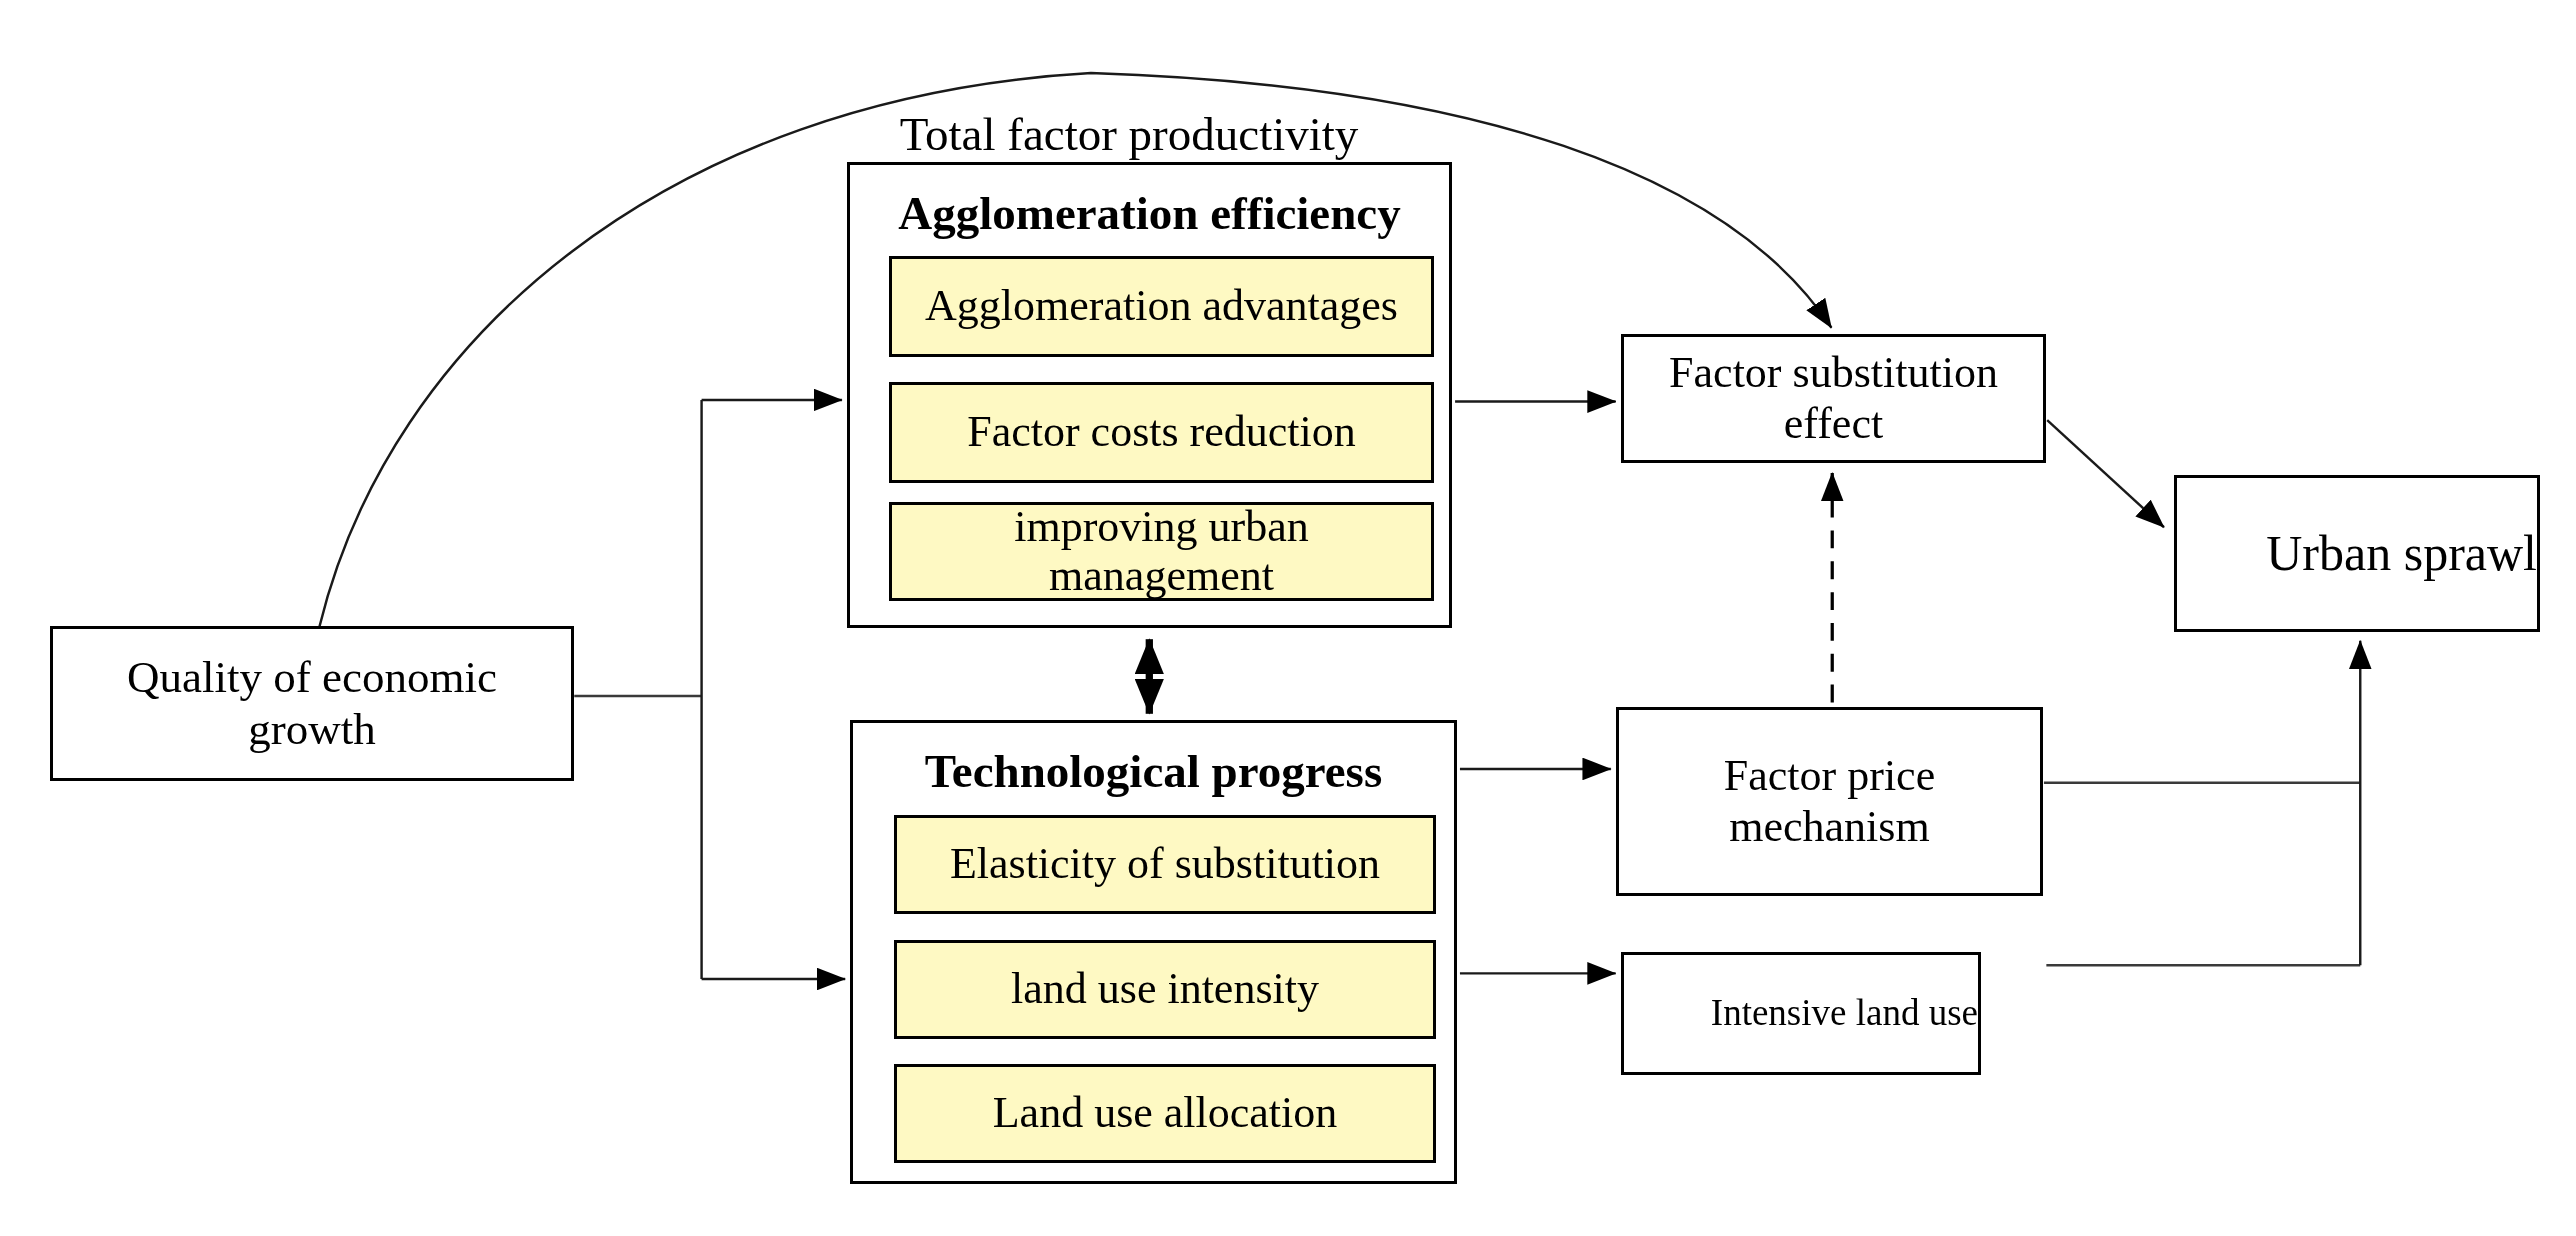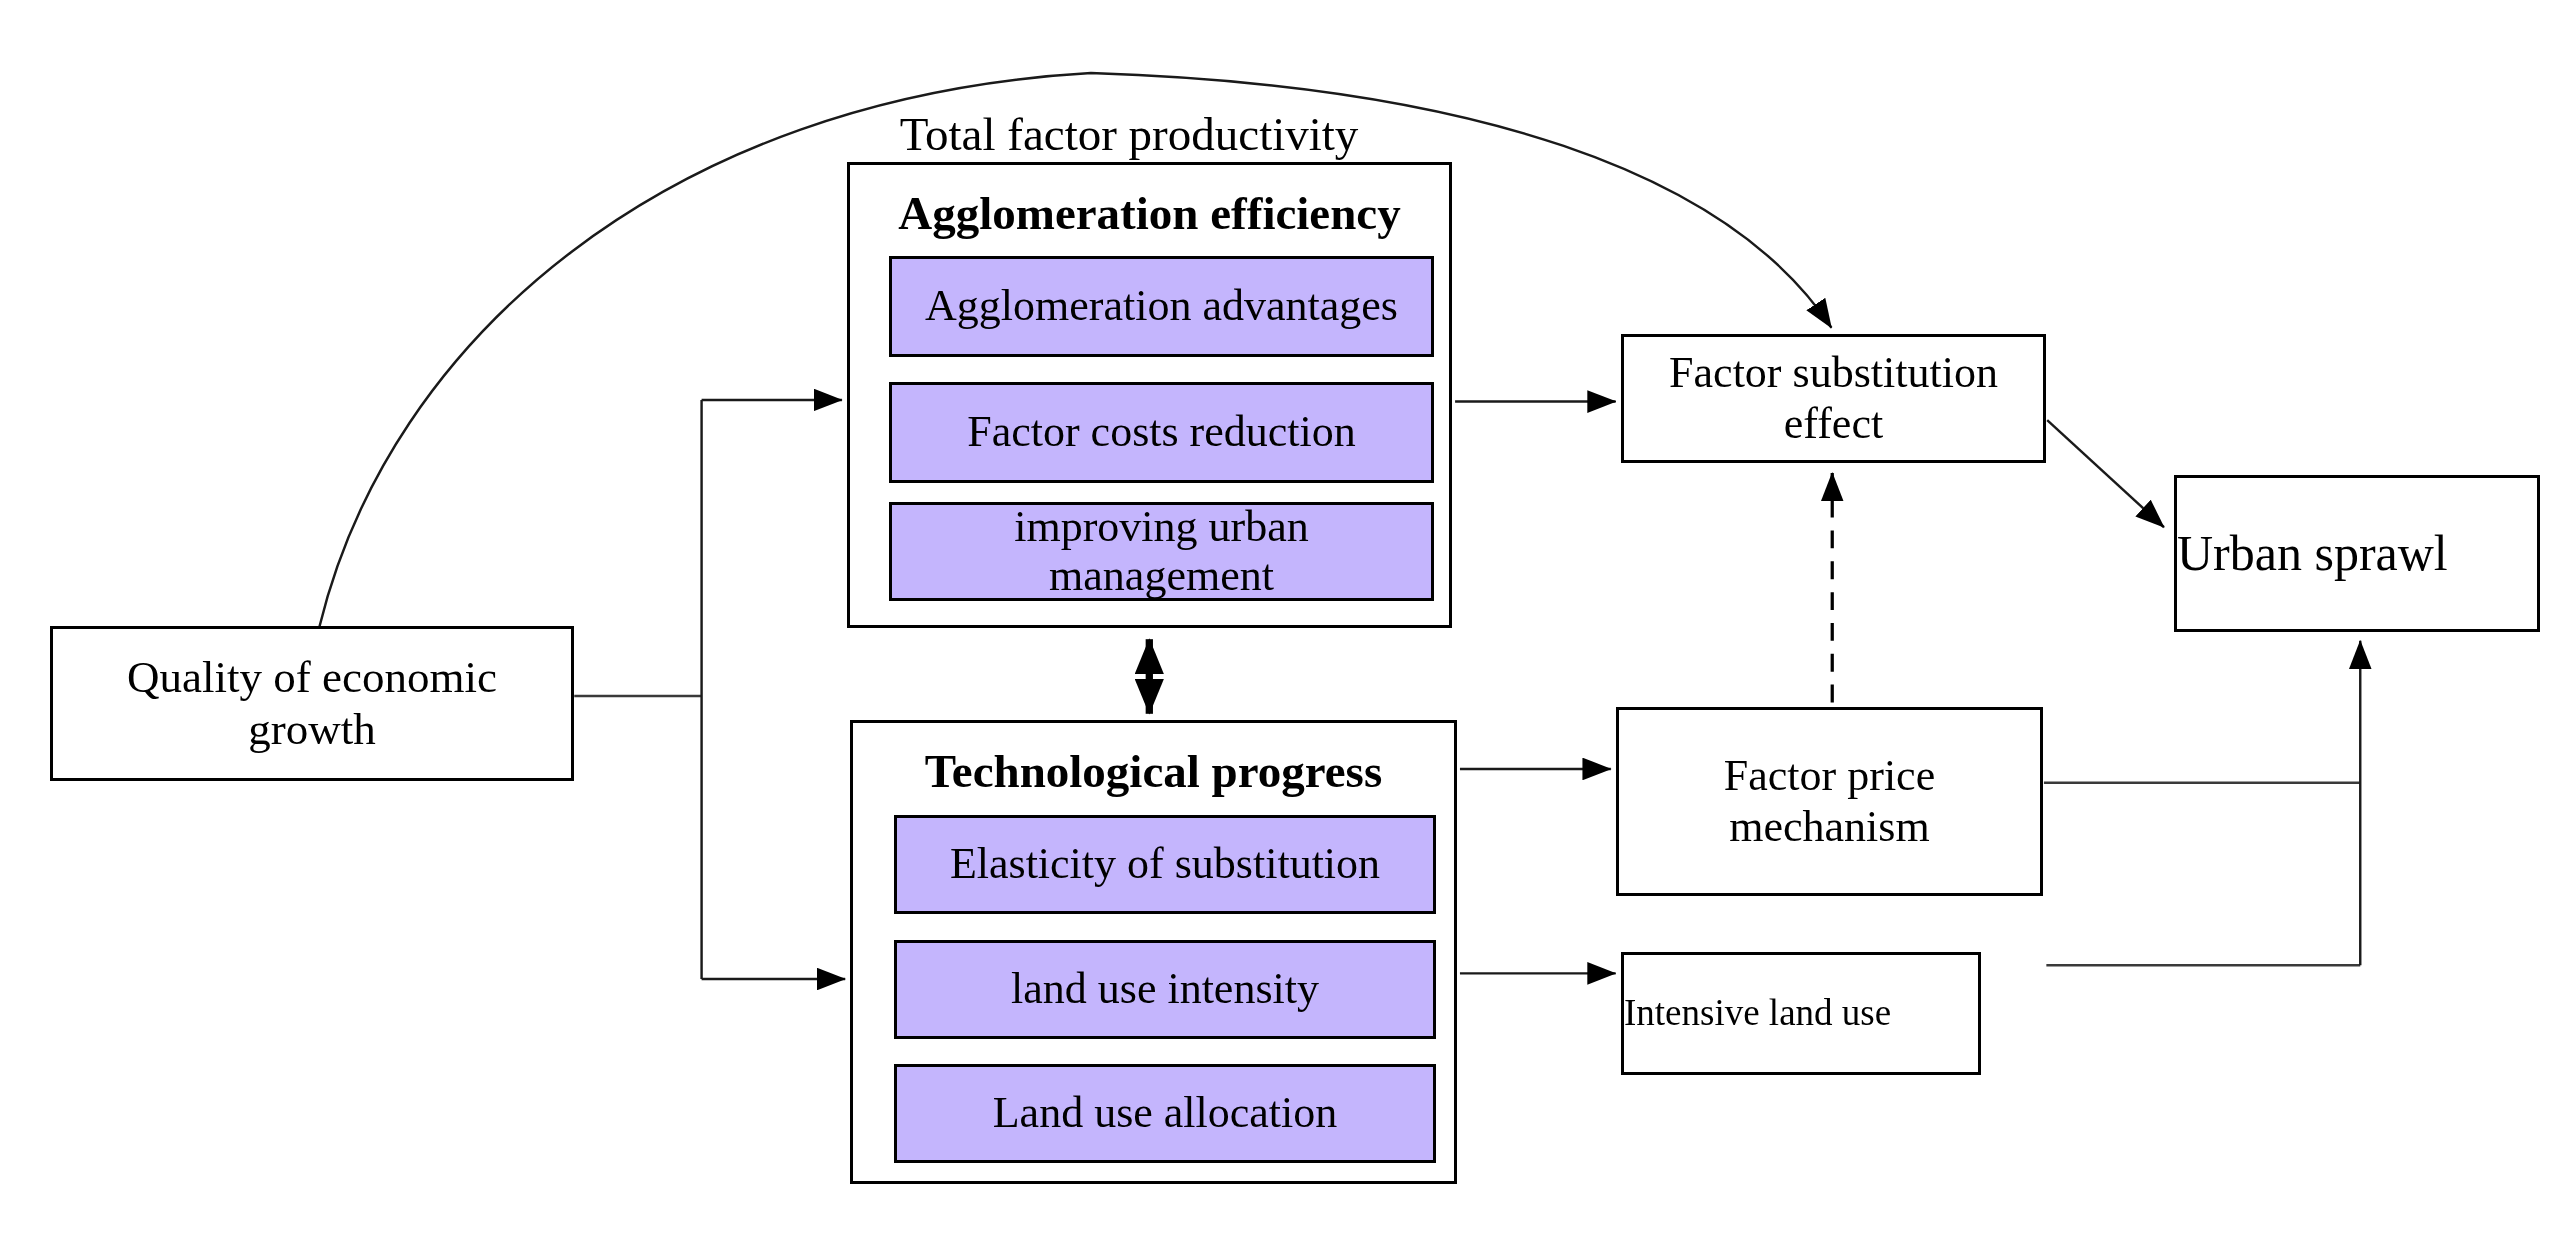--- a/index.html
+++ b/index.html
@@ -18,21 +18,21 @@
     left: 0; top: 0;
     width: 2576px; height: 1237px;
   }
   .node {
     position: absolute;
     box-sizing: border-box;
     border: 3.2px solid #000000;
     background: #ffffff;
     display: flex;
     align-items: center;
-    justify-content: flex-start;
+    justify-content: flex-end;
     text-align: center;
     font-size: 45px;
     line-height: 1.14;
   }
   .group {
     position: absolute;
     box-sizing: border-box;
     border: 3.2px solid #000000;
     background: #ffffff;
   }
@@ -42,21 +42,21 @@
     top: 23px;
     text-align: center;
     font-weight: bold;
     font-size: 47px;
     line-height: 1.1;
   }
   .sub {
     position: absolute;
     box-sizing: border-box;
     border: 3.2px solid #000000;
-    background: #c4b5fd;
+    background: #fef9c3;
     display: flex;
     align-items: center;
     justify-content: center;
     text-align: center;
     font-size: 44px;
     line-height: 1.1;
     padding: 0 6.5px;
   }
   .sub.narrow { padding: 0 58px; }
   .node.quality   { left: 50px;   top: 626px;  width: 524px; height: 155px; padding: 0 23px; }

